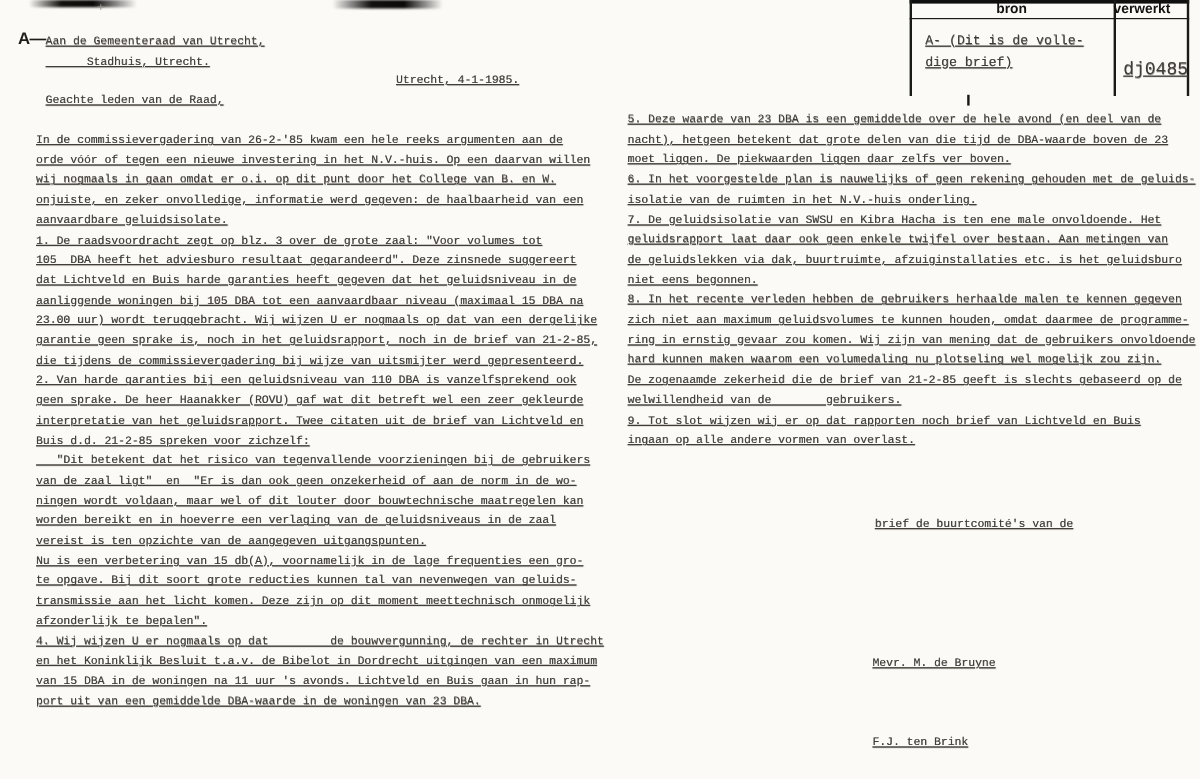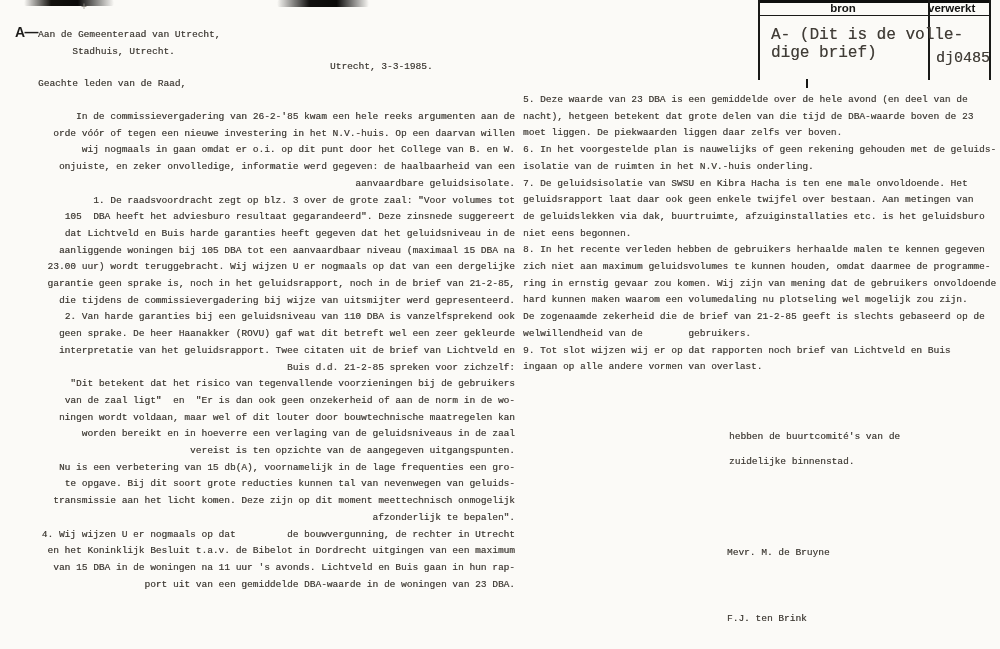--- a/index.html
+++ b/index.html
@@ -5,20 +5,21 @@
   html,body{margin:0;padding:0;background:#e9e7e2;}
   .page{
     position:relative;width:1000px;height:649px;overflow:hidden;
     background:#fbfaf7;
     font-family:"Liberation Mono","DejaVu Sans Mono",monospace;
     color:#403c36;
   }
   .tw{
     font-size:9.5px;line-height:16.7px;white-space:pre;margin:0;
     text-shadow:0.3px 0.2px 0.45px rgba(55,50,44,0.55);
+    text-decoration:underline;
   }
   .abs{position:absolute;}
   
   .scan-bar{position:absolute;top:0;height:6px;filter:blur(0.7px);border-radius:2px;}
   .scan-bar.b1{left:24px;width:90px;background:linear-gradient(90deg,rgba(20,18,16,0),#14120f 30%,#0b0a09 60%,rgba(20,18,16,0));}
   .scan-bar.b2{left:277px;width:92px;height:7px;background:linear-gradient(90deg,rgba(20,18,16,0),#121110 35%,#0b0a09 65%,rgba(20,18,16,0));}
   .plus-mark{position:absolute;left:81px;top:2px;font-size:10px;color:#9a968f;}
   
   .mark-a{
     position:absolute;left:15px;top:24px;
@@ -33,28 +34,28 @@
   .st-v.v1{left:0;}
   .st-v.v2{left:170px;}
   .st-v.v3{left:231px;}
   .st-head{
     position:absolute;top:1.5px;
     font-family:"Liberation Sans",sans-serif;font-weight:700;font-size:11.5px;
     color:#121211;text-align:center;
   }
   .st-head.h1{left:0;width:170px;}
   .st-head.h2{left:170px;width:43px;}
-  .st-entry{position:absolute;left:13px;top:26px;font-size:16px;line-height:18px;}
+  .st-entry{position:absolute;left:13px;top:26px;font-size:11px;line-height:18px;}
   .st-code{position:absolute;left:178px;top:51px;font-size:15px;}
   .st-tick{position:absolute;left:48px;top:79px;width:2px;height:9px;background:#161614;}
   
   .address{left:38px;top:27px;}
   .date{left:330px;top:59px;}
   .salutation{left:38px;top:76px;}
-  .col-left{left:30px;top:109px;width:485px;text-align:right;}
+  .col-left{left:30px;top:109px;width:485px;}
   .col-right{left:503px;top:92px;width:492px;margin-left:20px;}
   .closing{left:729px;top:424px;}
   .closing .tw{line-height:25px;}
   .sig1{left:727px;top:545px;}
   .sig2{left:727px;top:611px;}
 </style>
 </head>
 <body>
 
 <div class="page">
@@ -74,21 +75,21 @@
     <div class="st-head h1">bron</div>
     <div class="st-head h2">verwerkt</div>
     <div class="st-entry tw">A- (Dit is de volle-
 dige brief)</div>
     <div class="st-code tw">dj0485</div>
     <div class="st-tick"></div>
   </div>
 
   <div class="abs address tw">Aan de Gemeenteraad van Utrecht,
       Stadhuis, Utrecht.</div>
-  <div class="abs date tw">Utrecht, 3-3-1985.</div>
+  <div class="abs date tw">Utrecht, 4-1-1985.</div>
   <div class="abs salutation tw">Geachte leden van de Raad,</div>
 
   <div class="abs col-left">
     <p class="tw">In de commissievergadering van 26-2-'85 kwam een hele reeks argumenten aan de
 orde vóór of tegen een nieuwe investering in het N.V.-huis. Op een daarvan willen
 wij nogmaals in gaan omdat er o.i. op dit punt door het College van B. en W.
 onjuiste, en zeker onvolledige, informatie werd gegeven: de haalbaarheid van een
 aanvaardbare geluidsisolate.</p>
     <p class="tw">1. De raadsvoordracht zegt op blz. 3 over de grote zaal: "Voor volumes tot
 105  DBA heeft het adviesburo resultaat gegarandeerd". Deze zinsnede suggereert
@@ -130,20 +131,19 @@
 zich niet aan maximum geluidsvolumes te kunnen houden, omdat daarmee de programme-
 ring in ernstig gevaar zou komen. Wij zijn van mening dat de gebruikers onvoldoende
 hard kunnen maken waarom een volumedaling nu plotseling wel mogelijk zou zijn.
 De zogenaamde zekerheid die de brief van 21-2-85 geeft is slechts gebaseerd op de
 welwillendheid van de        gebruikers.</p>
     <p class="tw">9. Tot slot wijzen wij er op dat rapporten noch brief van Lichtveld en Buis
 ingaan op alle andere vormen van overlast.</p>
   </div>
 
   <div class="abs closing">
-    <p class="tw">hebben de buurtcomité's van de</p>
-    <p class="tw">zuidelijke binnenstad.</p>
+    <p class="tw">brief de buurtcomité's van de</p>
   </div>
 
   <div class="abs sig1 tw">Mevr. M. de Bruyne</div>
   <div class="abs sig2 tw">F.J. ten Brink</div>
 
 </div>
 
 </body></html>

